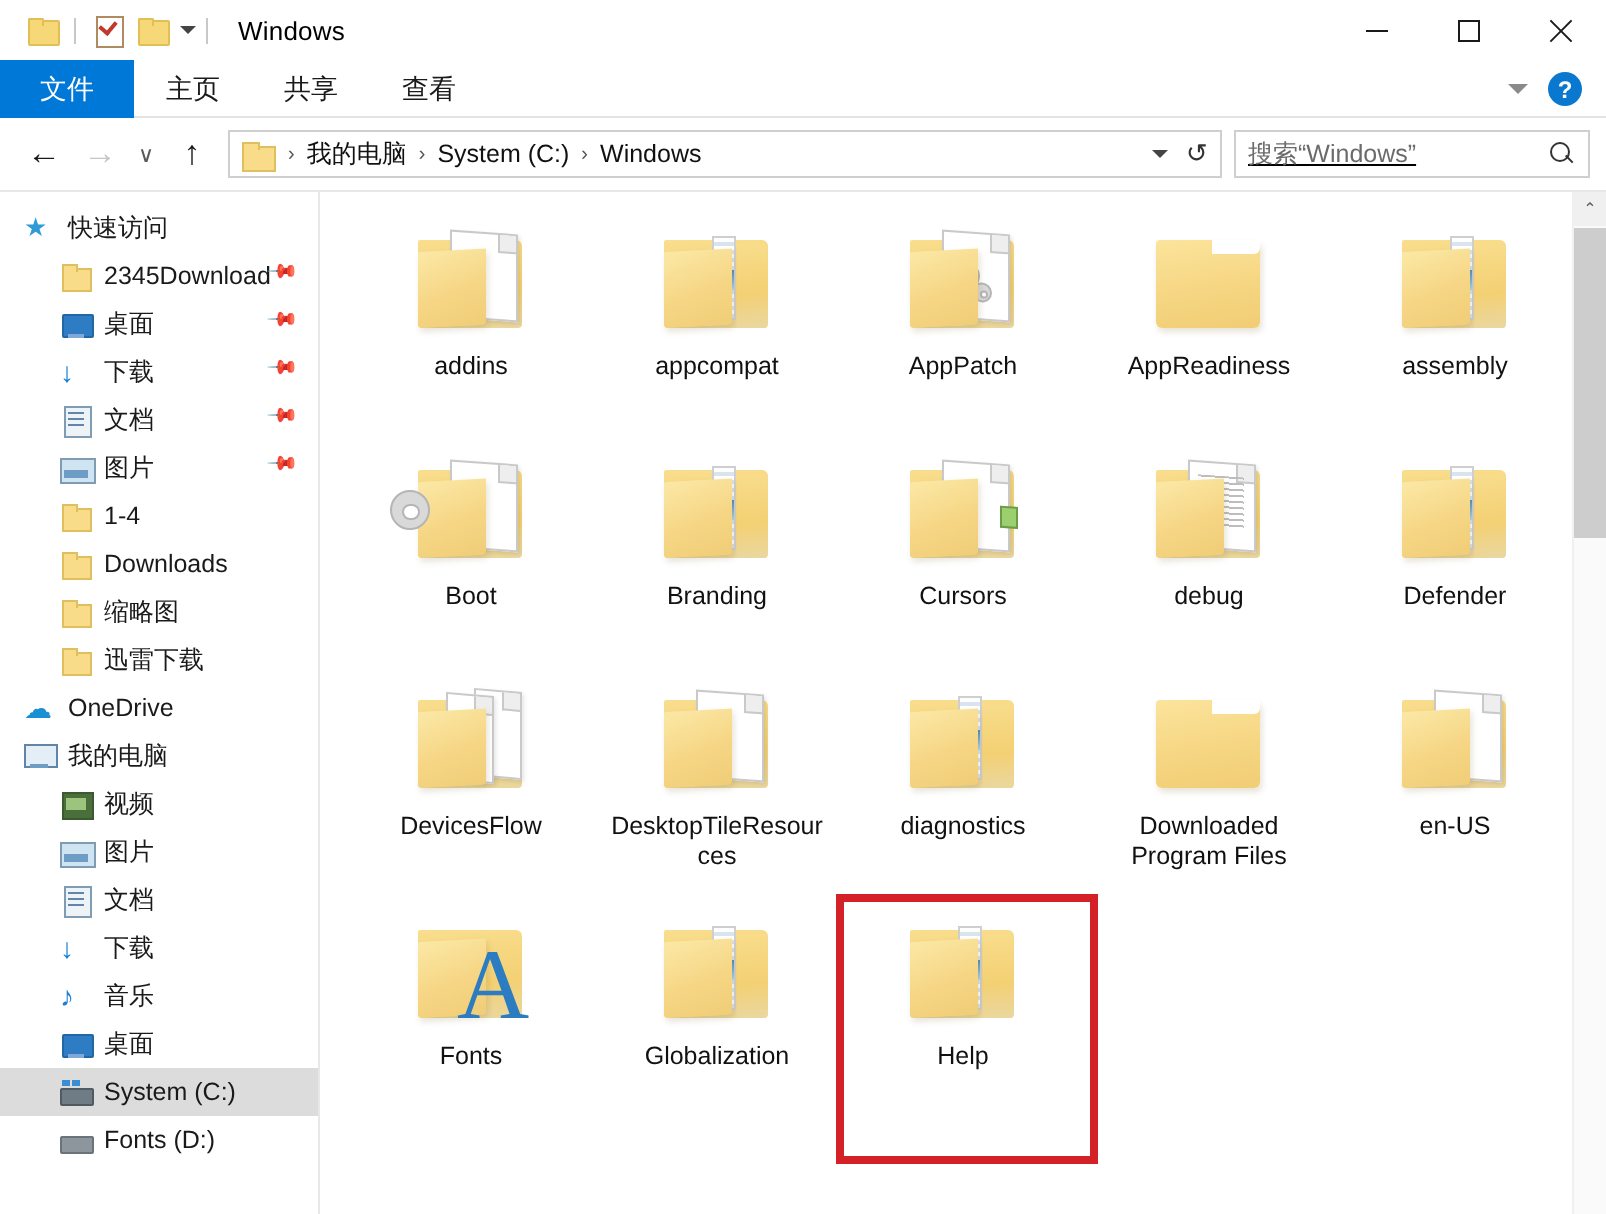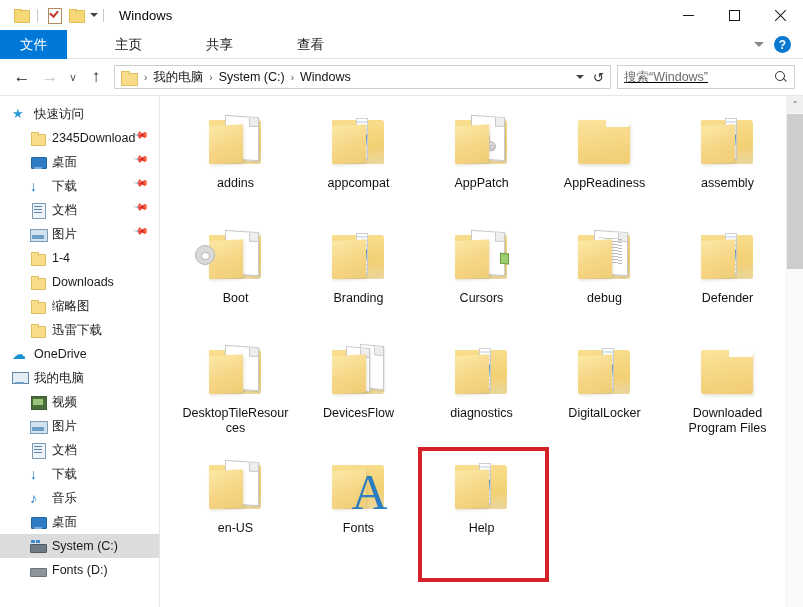--- a/index.html
+++ b/index.html
@@ -52,21 +52,21 @@
   .wc-close { position:relative; width:13px; height:13px; }
   .wc-close:before, .wc-close:after {
     content:""; position:absolute; left:-1px; top:6px; width:15px; height:1px; background:#1a1a1a;
   }
   .wc-close:before { transform: rotate(45deg); }
   .wc-close:after  { transform: rotate(-45deg); }
 
   
   .ribbon {
     height: 29px; display:flex; align-items:stretch; background:#ffffff;
-    border-bottom:1px solid #e3e3e3; position:relative;gap:32px;
+    border-bottom:1px solid #e3e3e3; position:relative;
   }
   .tab {
     display:flex; align-items:center; justify-content:center;
     font-size:13.5px; color:#1a1a1a; padding:0 16px; height:29px;
   }
   .tab.file { background:#0078d7; color:#ffffff; padding:0 20px; }
   .ribbon-right { position:absolute; right:6px; top:0; height:29px; display:flex; align-items:center; gap:10px; }
   .chev-down {
     width:0; height:0; border-left:5px solid transparent; border-right:5px solid transparent;
     border-top:5px solid #8a8a8a;
@@ -535,86 +535,86 @@
                 <div class="strip-img"></div>
               </div>
               <div class="f-back" style="left: 20px; top: 10px; width: 38px; height: 42px; z-index: 3; clip-path: polygon(60% 0px, 100% 0px, 100% 100%, 60% 100%);"></div>
               <div class="f-front"></div>
             </div>
             <div class="name">Defender</div>
           </div>
           <div class="cell">
             <div class="icon-wrap">
               <div class="f-back"></div>
+              <div class="sheet" style="left: 34px; top: 3px; width: 24px; height: 44px; transform: skewY(5deg);">
+                <div class="sheet-corner"></div>
+              </div>
+              <div class="sheet" style="left: 20px; top: 5px; width: 24px; height: 44px; transform: skewY(5deg);">
+                <div class="sheet-corner"></div>
+              </div>
+              <div class="f-front"></div>
+            </div>
+            <div class="name">DevicesFlow</div>
+          </div>
+          <div class="cell">
+            <div class="icon-wrap">
+              <div class="f-back"></div>
               <div class="sheet sheet-main">
                 <div class="sheet-corner"></div>
               </div>
               <div class="f-front"></div>
             </div>
             <div class="name">DesktopTileResources</div>
-          </div>
-          <div class="cell">
-            <div class="icon-wrap">
-              <div class="f-back"></div>
-              <div class="sheet" style="left: 34px; top: 3px; width: 24px; height: 44px; transform: skewY(5deg);">
-                <div class="sheet-corner"></div>
-              </div>
-              <div class="sheet" style="left: 20px; top: 5px; width: 24px; height: 44px; transform: skewY(5deg);">
-                <div class="sheet-corner"></div>
-              </div>
-              <div class="f-front"></div>
-            </div>
-            <div class="name">DevicesFlow</div>
           </div>
           <div class="cell">
             <div class="icon-wrap">
               <div class="f-back"></div>
               <div class="strip" style="left: 30px; top: 6px; width: 12px; height: 42px;">
                 <div class="strip-img"></div>
               </div>
               <div class="f-back" style="left: 20px; top: 10px; width: 38px; height: 42px; z-index: 3; clip-path: polygon(60% 0px, 100% 0px, 100% 100%, 60% 100%);"></div>
               <div class="f-front"></div>
             </div>
             <div class="name">diagnostics</div>
           </div>
           <div class="cell">
             <div class="icon-wrap">
+              <div class="f-closed"></div>
+              <div class="f-notch" style="left: 34px; top: 8px; width: 24px; height: 7px;"></div>
+            </div>
+            <div class="name">Downloaded Program Files</div>
+          </div>
+          <div class="cell">
+            <div class="icon-wrap">
+              <div class="f-back"></div>
+              <div class="sheet sheet-main">
+                <div class="sheet-corner"></div>
+              </div>
+              <div class="f-front"></div>
+            </div>
+            <div class="name">en-US</div>
+          </div>
+          <div class="cell" id="hl-cell">
+            <div class="icon-wrap">
+              <div class="f-back"></div>
+              <div class="fonts-A" style="z-index: 9;">A</div>
+              <div class="f-front"></div>
+            </div>
+            <div class="name">Fonts</div>
+          </div>
+          <div class="cell">
+            <div class="icon-wrap">
               <div class="f-back"></div>
               <div class="strip" style="left: 30px; top: 6px; width: 12px; height: 42px;">
                 <div class="strip-img"></div>
               </div>
               <div class="f-back" style="left: 20px; top: 10px; width: 38px; height: 42px; z-index: 3; clip-path: polygon(60% 0px, 100% 0px, 100% 100%, 60% 100%);"></div>
               <div class="f-front"></div>
             </div>
-            <div class="name">DigitalLocker</div>
-          </div>
-          <div class="cell">
-            <div class="icon-wrap">
-              <div class="f-closed"></div>
-              <div class="f-notch" style="left: 34px; top: 8px; width: 24px; height: 7px;"></div>
-            </div>
-            <div class="name">Downloaded Program Files</div>
-          </div>
-          <div class="cell">
-            <div class="icon-wrap">
-              <div class="f-back"></div>
-              <div class="sheet sheet-main">
-                <div class="sheet-corner"></div>
-              </div>
-              <div class="f-front"></div>
-            </div>
-            <div class="name">en-US</div>
-          </div>
-          <div class="cell" id="hl-cell">
-            <div class="icon-wrap">
-              <div class="f-back"></div>
-              <div class="fonts-A" style="z-index: 9;">A</div>
-              <div class="f-front"></div>
-            </div>
-            <div class="name">Fonts</div>
+            <div class="name">Globalization</div>
           </div>
           <div class="cell">
             <div class="icon-wrap">
               <div class="f-back"></div>
               <div class="strip" style="left: 30px; top: 6px; width: 12px; height: 42px;">
                 <div class="strip-img"></div>
               </div>
               <div class="f-back" style="left: 20px; top: 10px; width: 38px; height: 42px; z-index: 3; clip-path: polygon(60% 0px, 100% 0px, 100% 100%, 60% 100%);"></div>
               <div class="f-front"></div>
             </div>

